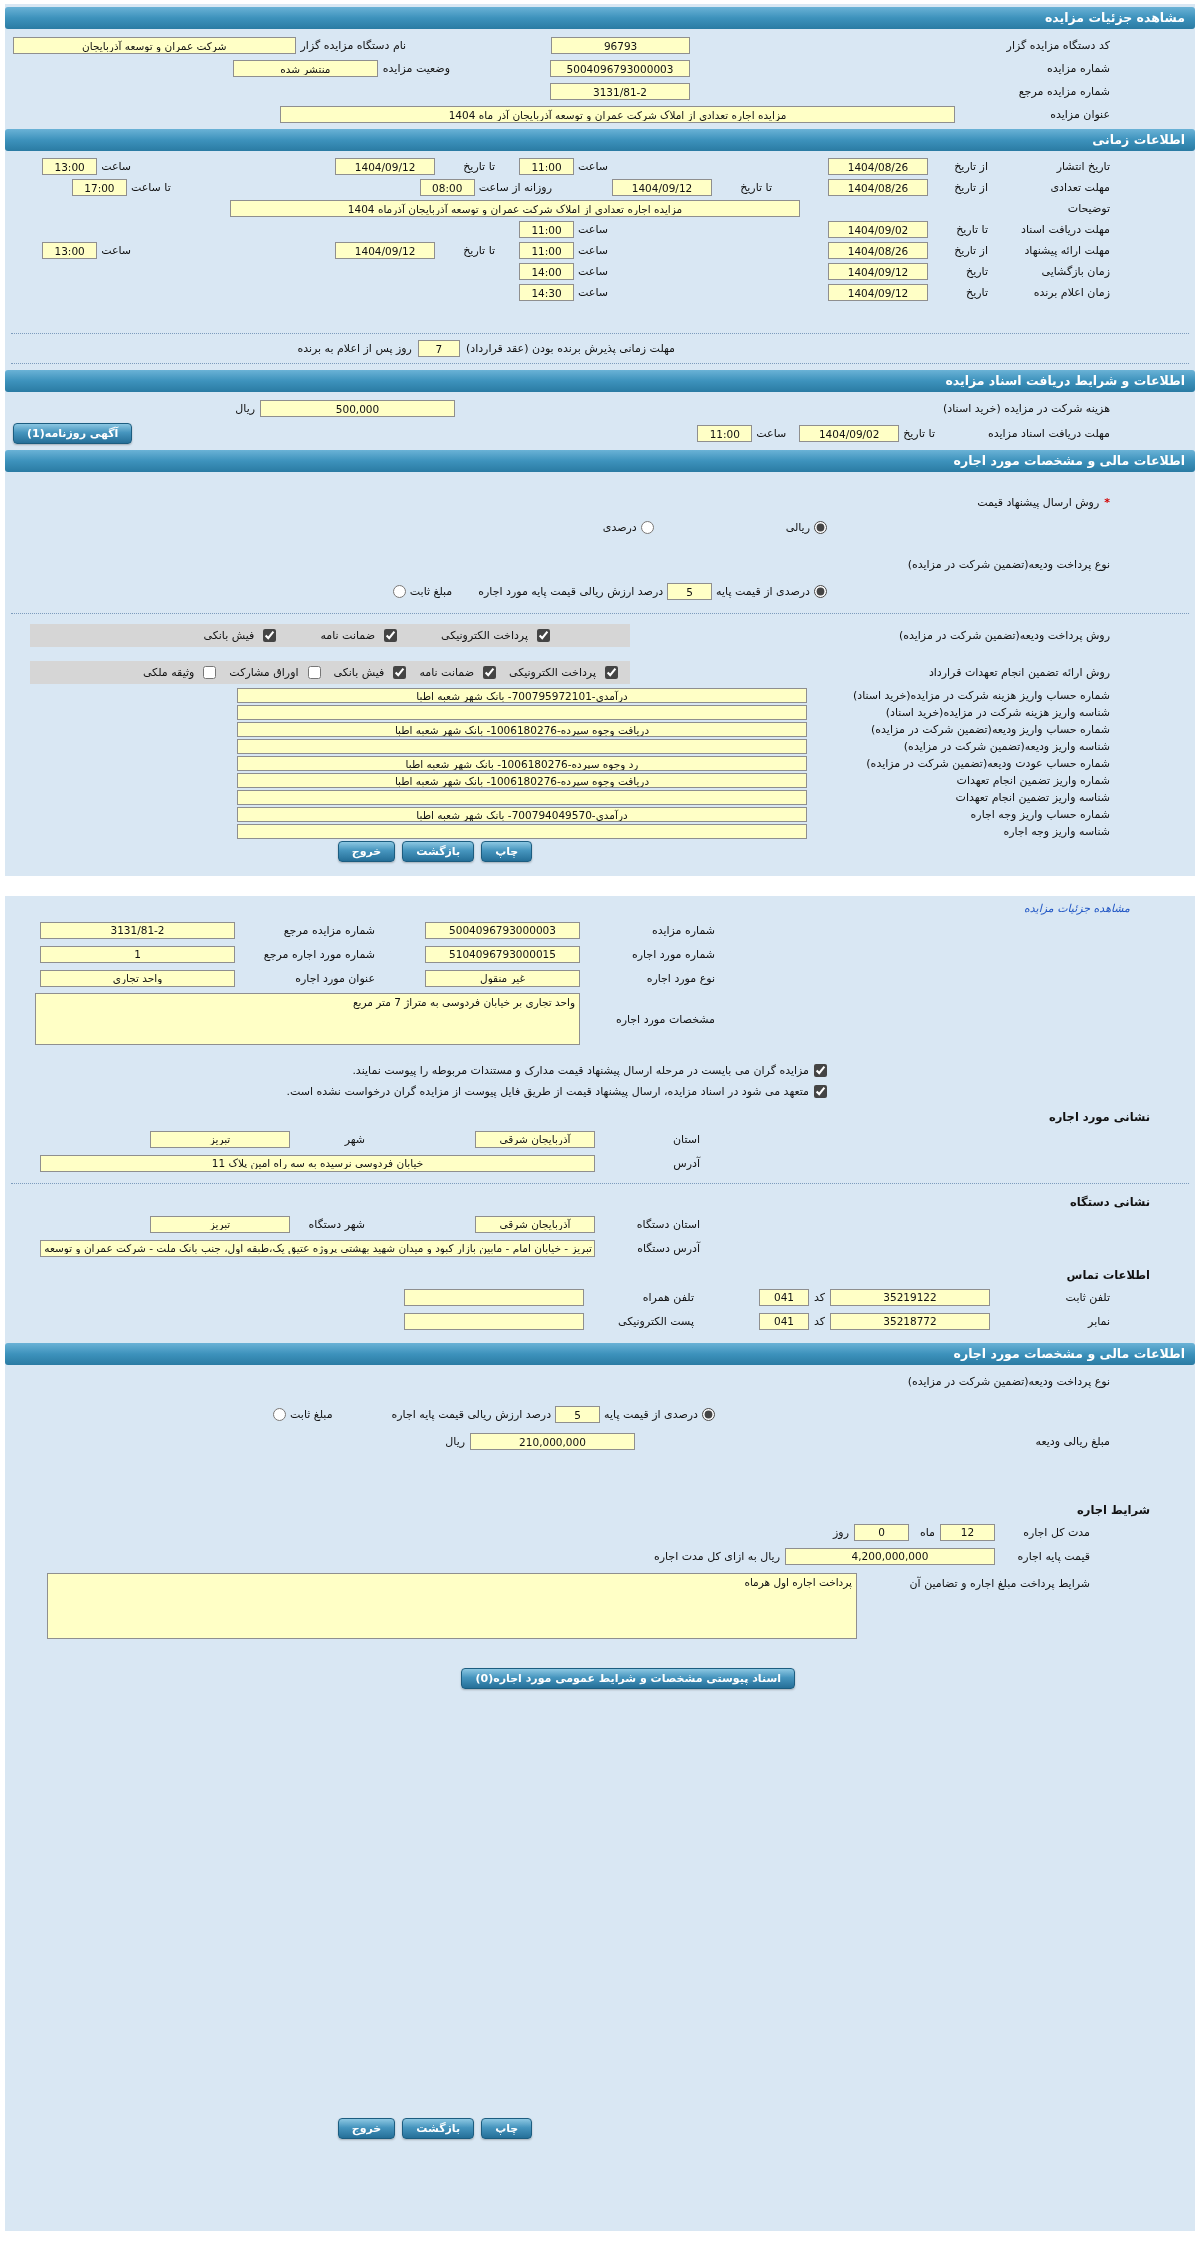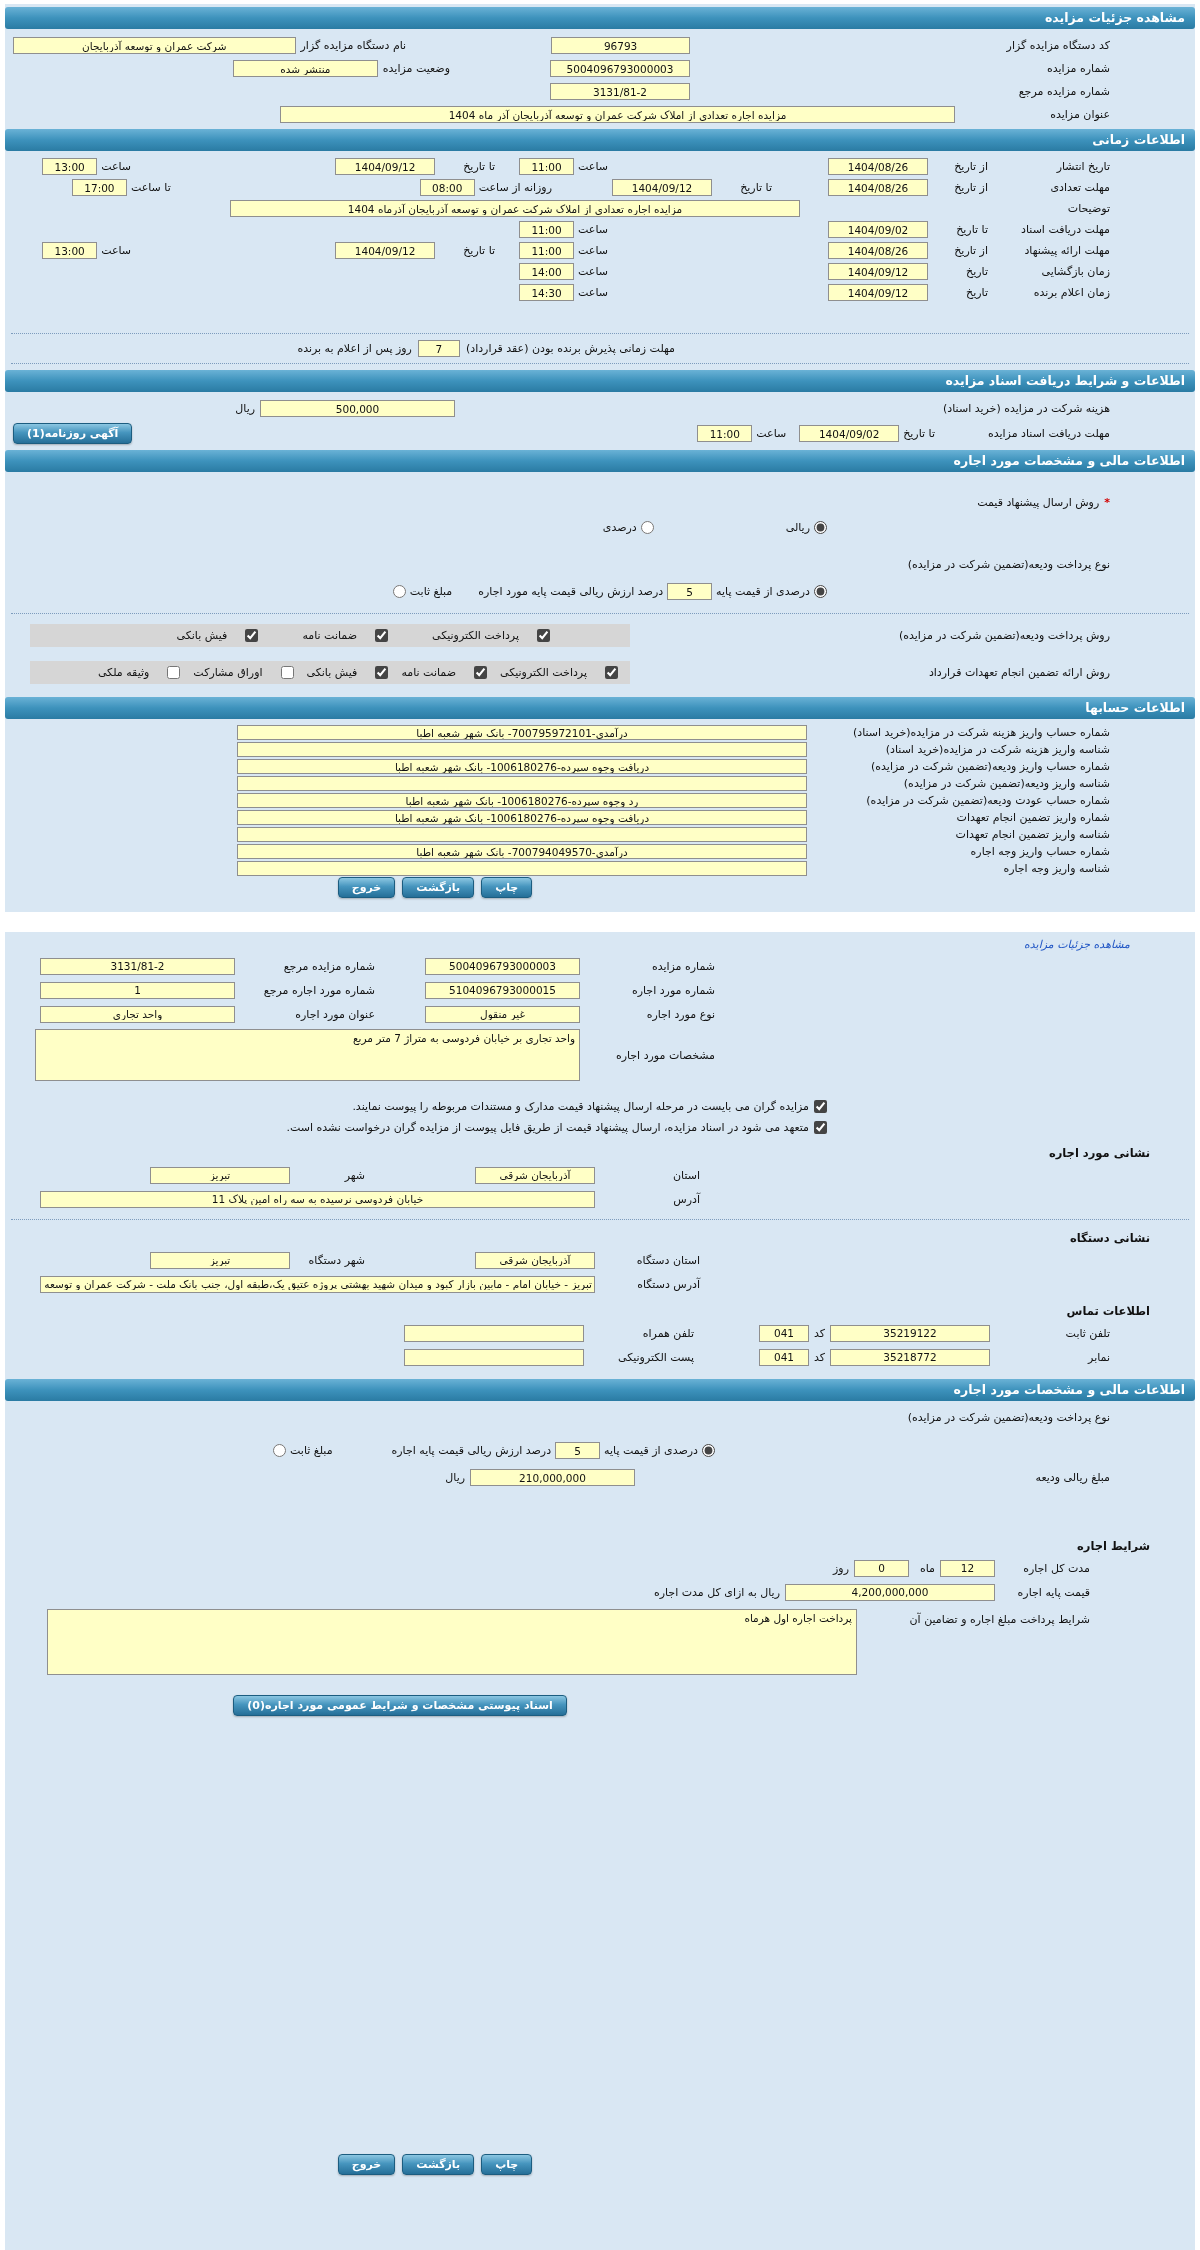--- a/index.html
+++ b/index.html
@@ -29,38 +29,38 @@
 .tlabel{flex:0 0 118px;white-space:nowrap;}
 .dotline{border-top:1px dotted #7d9cbd;margin:3px 6px;}
 .acceptrow{display:flex;align-items:center;gap:6px;padding:3px 520px 3px 8px;white-space:nowrap;}
 .req{color:#d20000;font-weight:bold;}
 .radiorow{display:flex;align-items:center;gap:4px;padding:3px 368px 3px 8px;white-space:nowrap;}
 .radiorow2{padding-right:480px;}
 input[type=radio],input[type=checkbox]{width:13px;height:13px;accent-color:#444;margin:0;flex:0 0 auto;}
 .grayband{flex:0 0 auto;width:600px;background:#d6d6d6;display:flex;align-items:center;height:23px;}
 .gb1{gap:44px;padding:0 80px 0 8px;}
 .gb2{gap:13px;padding:0 12px 0 6px;}
-.cbp{display:flex;align-items:flex-start;gap:18px;white-space:nowrap;}
+.cbp{display:flex;align-items:flex-start;gap:9px;white-space:nowrap;}
 .arow{display:flex;align-items:center;gap:8px;padding:1px 85px;min-height:17px;}
 .arow input{height:15px;}
 .btn{background:linear-gradient(180deg,#8cc7e2 0%,#4695be 45%,#256f98 100%);color:#fff;border:1px solid #1c5d80;border-radius:4px;font-family:inherit;font-size:11px;font-weight:bold;padding:3px 13px;cursor:pointer;white-space:nowrap;box-shadow:0 1px 2px rgba(0,0,0,.25);}
 .btnrow{display:flex;gap:7px;justify-content:center;margin:26px 330px 4px 0;}
 .mta{margin-top:auto;}
 .linkrow{padding:6px 65px 3px;}
 .link{color:#2257c5;font-style:italic;cursor:pointer;}
 .p2row{display:flex;align-items:center;gap:5px;padding:3px 480px 3px 8px;min-height:24px;}
 .p2l2{flex:0 0 135px;white-space:nowrap;}
 .ckrow{display:flex;align-items:center;gap:5px;padding:4px 368px 4px 8px;}
 .subhead{font-weight:bold;padding:8px 45px 3px;font-size:11.5px;}
 .addr{display:flex;align-items:center;gap:5px;padding:3px 495px 3px 8px;min-height:24px;}
 .crow{display:flex;align-items:center;gap:5px;padding:3px 85px;min-height:24px;}
 .prow{display:flex;align-items:center;gap:5px;padding:3px 105px 3px 8px;min-height:24px;}
 .tarow{display:flex;align-items:flex-start;gap:8px;padding:5px 105px 5px 8px;}
 .tarow .lbl{padding-top:4px;}
-.attachrow{display:flex;justify-content:center;margin:15px 400px 0 0;}
+.attachrow{display:flex;margin:24px 400px 0 0;}
 </style>
 </head>
 <body>
 
 <div class="page">
 
   <div class="panel" id="panel1">
     <div class="bar">
       <span>مشاهده جزئیات مزایده</span>
     </div>
@@ -295,23 +295,20 @@
           <input type="checkbox" style="">
           <span class="lbl">اوراق مشارکت</span>
         </span>
         <span class="cbp">
           <input type="checkbox" style="">
           <span class="lbl">وثیقه ملکی</span>
         </span>
       </div>
     </div>
 
-    <div class="bar" style="margin-top:10px">
-      <span>اطلاعات حسابها</span>
-    </div>
 
     <div class="arow">
       <span class="lbl l295">شماره حساب واریز هزینه شرکت در مزایده(خرید اسناد)</span>
       <input type="text" class="w570" readonly="" value="درآمدی-700795972101- بانک شهر شعبه اطبا" style="">
     </div>
     <div class="arow">
       <span class="lbl l295">شناسه واریز هزینه شرکت در مزایده(خرید اسناد)</span>
       <input type="text" class="w570" readonly="" value="" style="">
     </div>
     <div class="arow">

